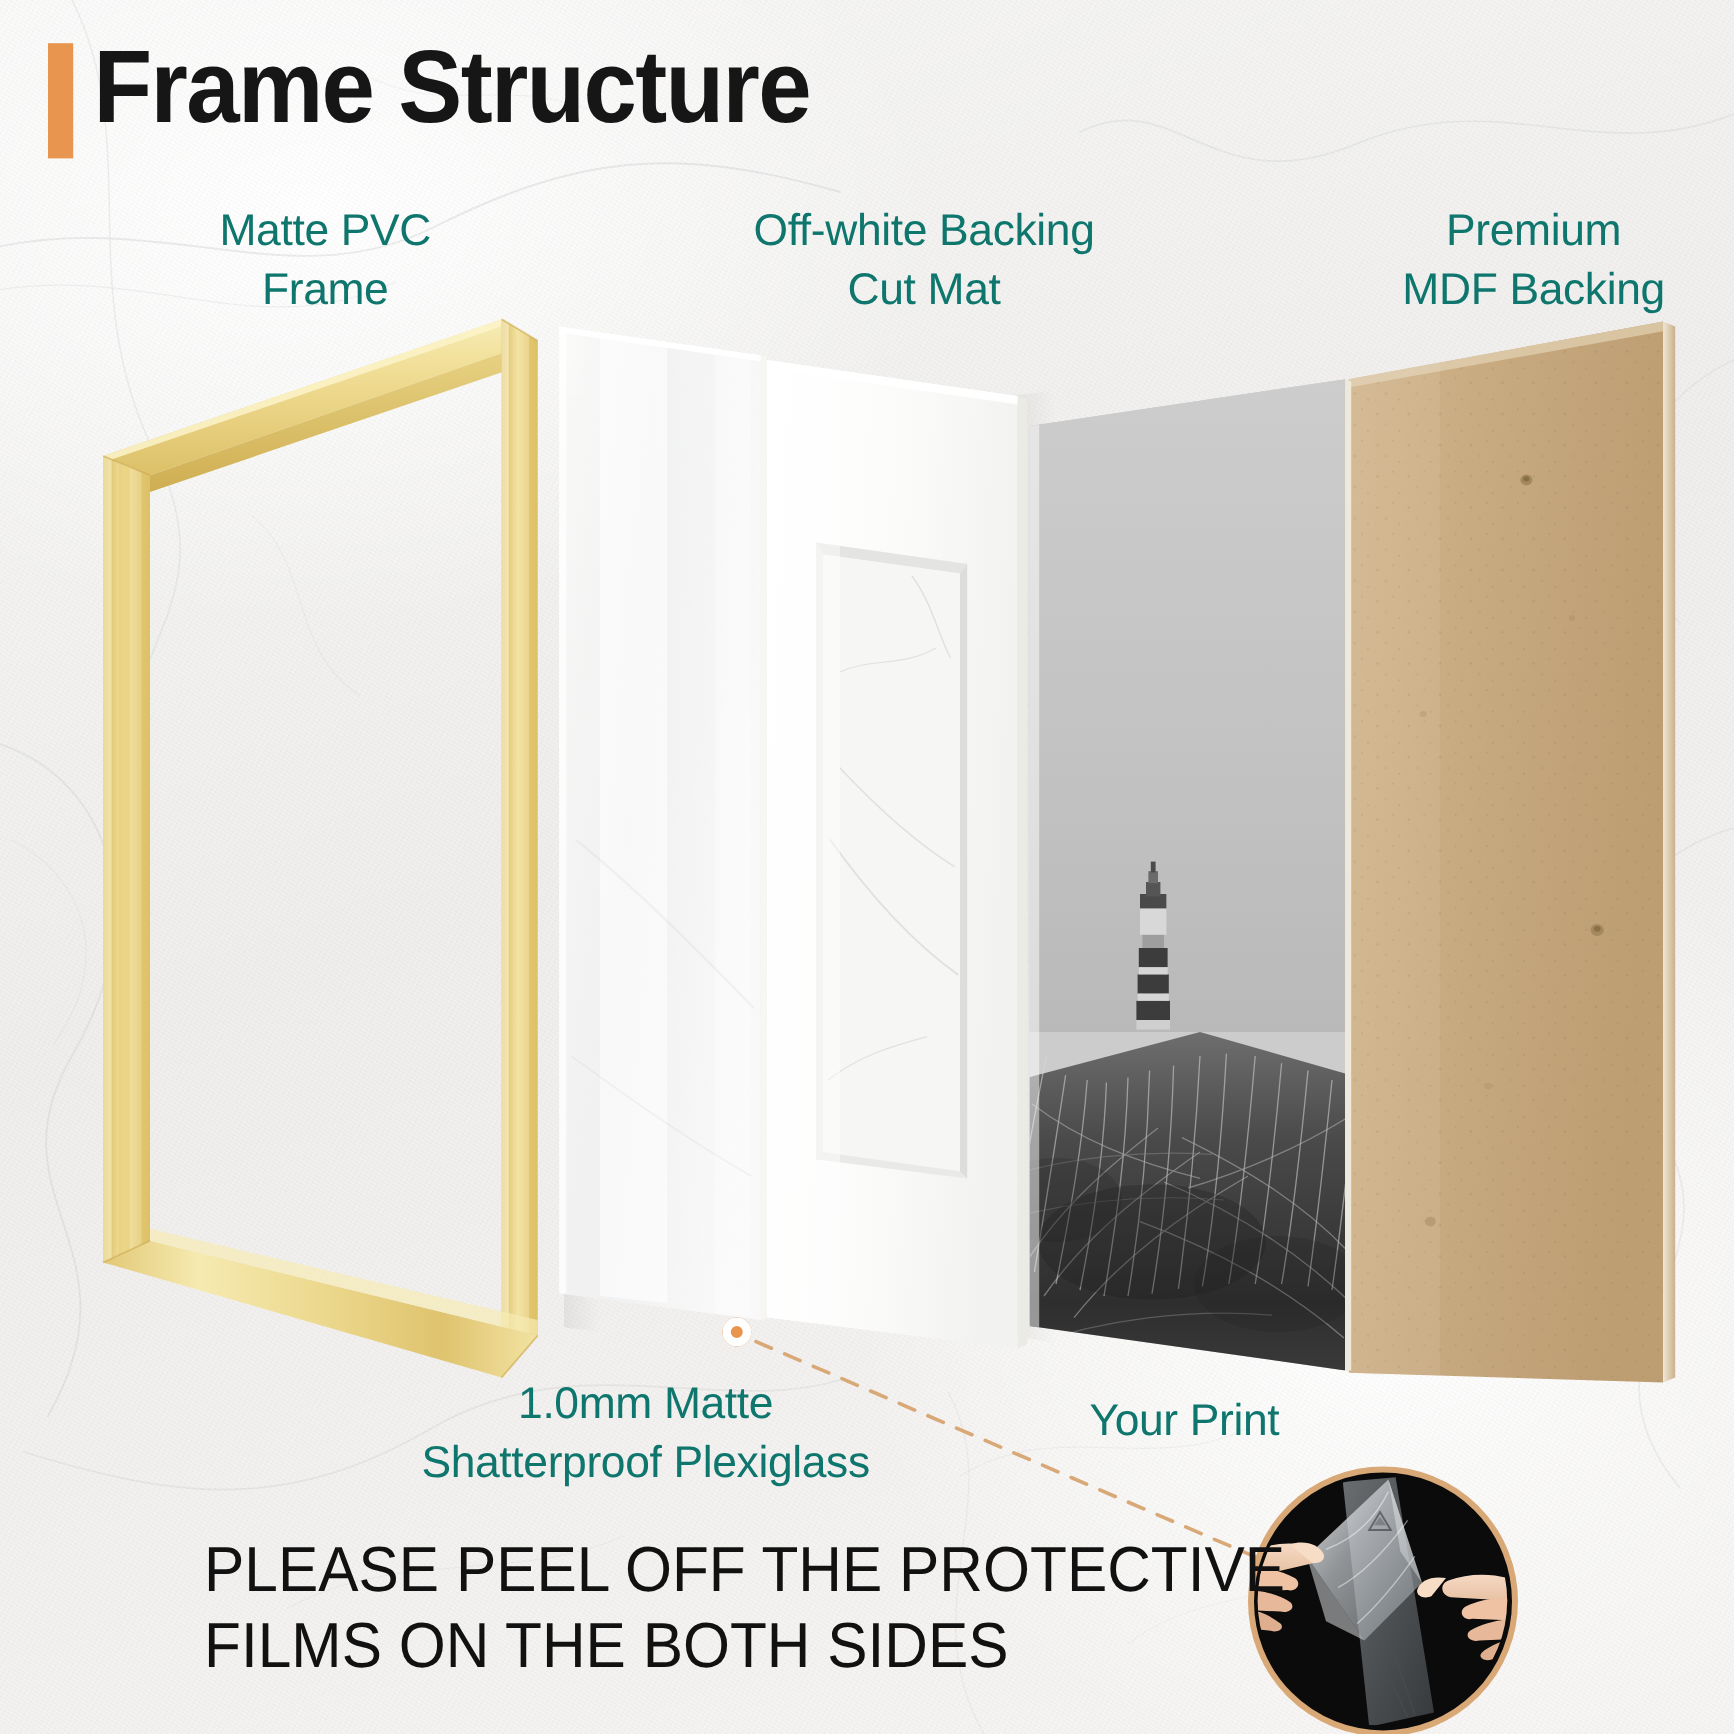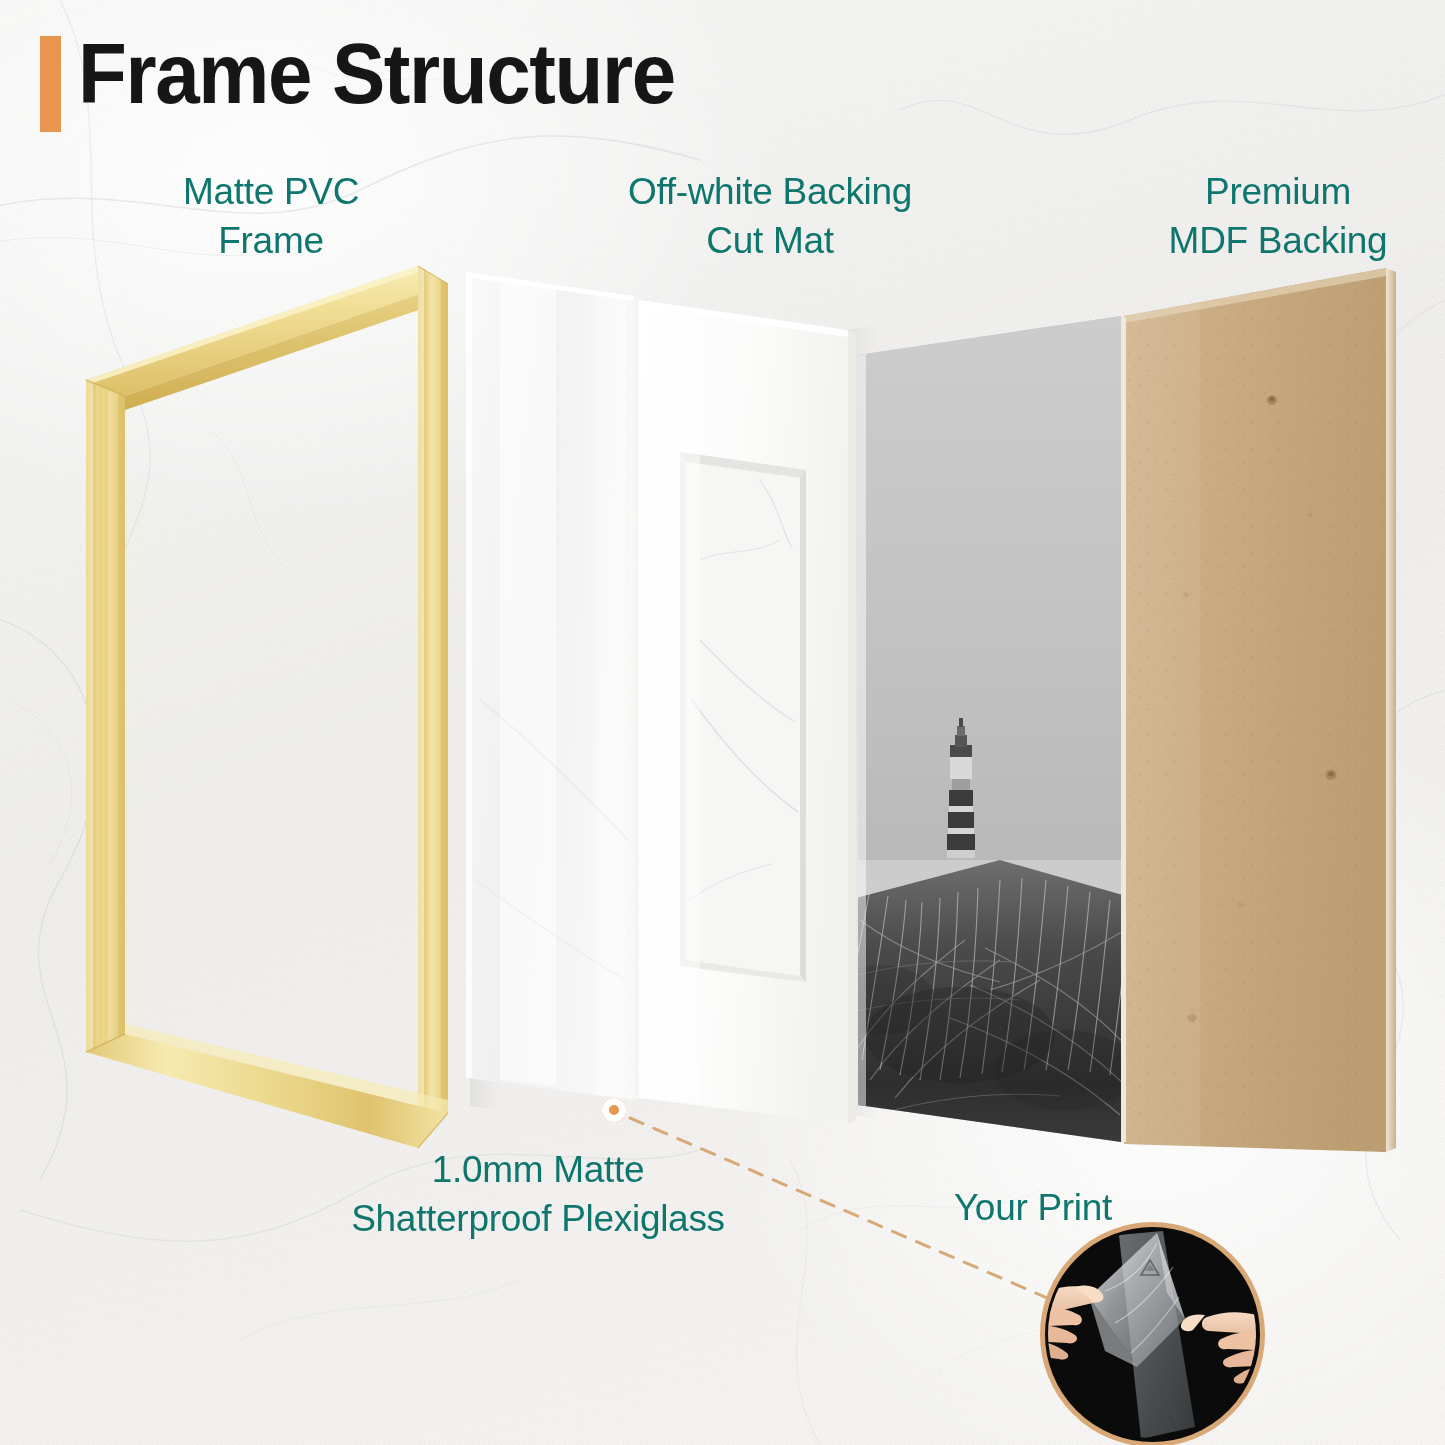--- a/index.html
+++ b/index.html
@@ -59,21 +59,21 @@
     color: #0f766e;
     line-height: 1.32;
     text-align: center;
     letter-spacing: -0.3px;
     white-space: pre-line;
   }
   #lbl-frame  { left: 106px;  top: 168px; width: 330px; }
   #lbl-mat    { left: 556px;  top: 168px; width: 428px; }
   #lbl-mdf    { left: 1095px; top: 168px; width: 366px; }
   #lbl-glass  { left: 268px;  top: 1146px; width: 540px; }
-  #lbl-print  { left: 862px;  top: 1160px; width: 250px; text-align: right; margin-top: 24px; }
+  #lbl-print  { left: 862px;  top: 1160px; width: 250px; text-align: center; }
 
   
   .stage { position: absolute; inset: 0; }
 
   
   .banner {
     position: absolute; left: 170px; top: 1278px;
     width: 900px;
   }
   .banner-line {
@@ -475,14 +475,18 @@
           <path d="M234,110 C 212,102 192,104 176,112 C 170,116 174,124 182,122 L234,124 Z" fill="#eec2a3"></path>
           <path d="M234,124 C 214,120 194,124 180,132 C 175,136 180,142 188,140 L234,138 Z" fill="#e7b899"></path>
           <path d="M234,138 C 216,136 200,142 190,150 C 186,154 192,158 198,156 L234,152 Z" fill="#dfae8e"></path>
           <path d="M160,88 C 148,86 138,90 136,98 C 135,103 142,106 148,103 Z" fill="#f7dcc6"></path>
         </g>
       </g>
     </svg>
   </div>
 
   <div class="banner-hl"></div>
+  <div class="banner">
+    <div class="banner-line">PLEASE PEEL OFF THE PROTECTIVE</div>
+    <div class="banner-line">FILMS ON THE BOTH SIDES</div>
+  </div>
 
 </div>
 
 </body></html>

